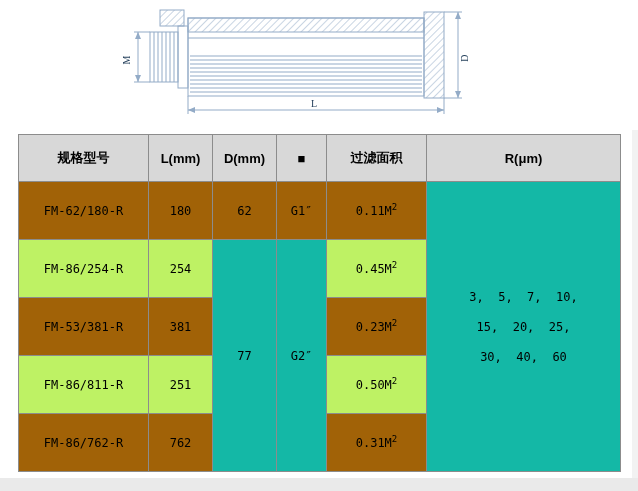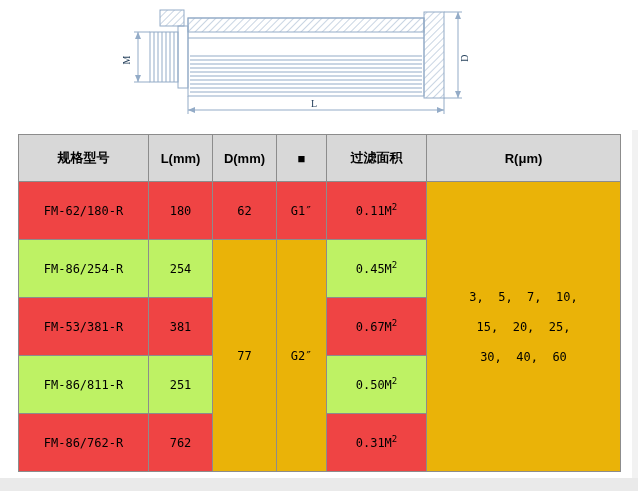--- a/index.html
+++ b/index.html
@@ -19,25 +19,25 @@
     border:1px solid #6f6f6f;
   }
   table.spec th, table.spec td{
     border:1px solid #8c8c8c;text-align:center;vertical-align:middle;
     color:#000;padding:0;overflow:hidden;
   }
   table.spec thead th{
     background:#d8d8d8;height:46px;font-size:13px;font-weight:bold;
   }
   table.spec tbody td{
-    height:57px;font-size:12px;background:#ef4444;
+    height:57px;font-size:12px;background:#a16207;
     font-family:"DejaVu Sans Mono","Liberation Mono",monospace;
   }
   table.spec td.shade{background:#bef264;}
-  table.spec td.white{background:#eab308;}
+  table.spec td.white{background:#14b8a6;}
   td.area sup{font-size:9px;vertical-align:super;line-height:0;}
   td.r-cell{font-size:13px;}
   td.r-cell .r-line{white-space:pre;line-height:30px;}
 </style>
 </head>
 <body>
 
 <div class="page">
 
   <div class="drawing">
@@ -140,21 +140,21 @@
       <tr>
         <td class="shade">FM-86/254-R</td>
         <td class="shade">254</td>
         <td class="white" rowspan="4">77</td>
         <td class="white" rowspan="4">G2″</td>
         <td class="area shade"><span>0.45M</span><sup>2</sup></td>
       </tr>
       <tr>
         <td>FM-53/381-R</td>
         <td>381</td>
-        <td class="area"><span>0.67M</span><sup>2</sup></td>
+        <td class="area"><span>0.23M</span><sup>2</sup></td>
       </tr>
       <tr>
         <td class="shade">FM-86/811-R</td>
         <td class="shade">251</td>
         <td class="area shade"><span>0.50M</span><sup>2</sup></td>
       </tr>
       <tr>
         <td>FM-86/762-R</td>
         <td>762</td>
         <td class="area"><span>0.31M</span><sup>2</sup></td>

